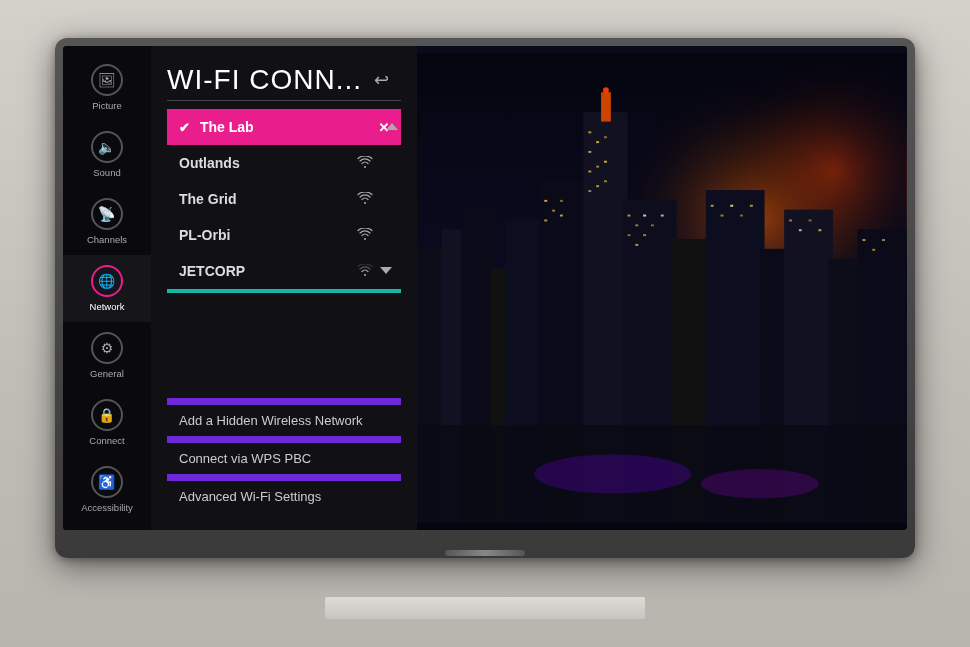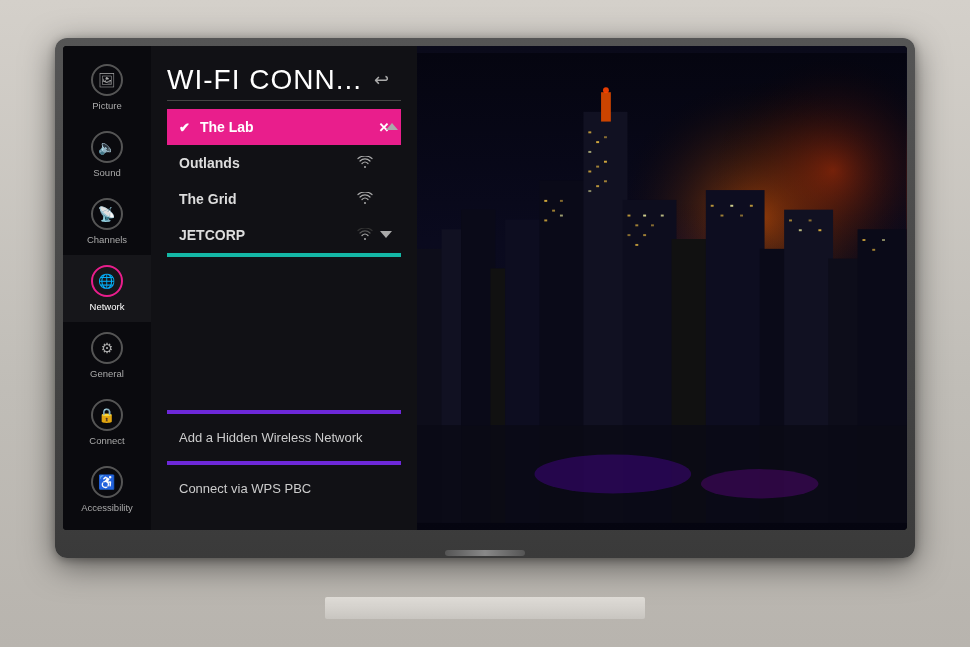--- a/index.html
+++ b/index.html
@@ -215,25 +215,25 @@
       font-size: 13px;
       color: #fff;
     }
 
     
     .bottom-menu {
       margin-top: 4px;
     }
 
     .bottom-menu-item {
-      padding: 16px 12px;
+      padding: 8px 12px;
       font-size: 13px;
       color: #ccc;
       cursor: pointer;
-      border-top: 4px solid #6d28d9;
+      border-top: 7px solid #6d28d9;
     }
 
     .tv-bottom-bar {
       position: absolute;
       bottom: 2px;
       left: 50%;
       transform: translateX(-50%);
       width: 80px;
       height: 6px;
       background: linear-gradient(90deg, #555, #888, #555);
@@ -331,20 +331,31 @@
               <span class="wifi-icon">
                 <svg width="16" height="12" viewBox="0 0 16 12" fill="none">
                   <path d="M8 10a1 1 0 1 1 0 2 1 1 0 0 1 0-2z" fill="#aaa"></path>
                   <path d="M5 7.5C5.9 6.6 6.9 6 8 6s2.1.6 3 1.5" stroke="#aaa" stroke-width="1.2" fill="none" stroke-linecap="round"></path>
                   <path d="M3 5C4.4 3.6 6.1 2.8 8 2.8s3.6.8 5 2.2" stroke="#aaa" stroke-width="1.2" fill="none" stroke-linecap="round"></path>
                   <path d="M1 2.5C2.9.9 5.3 0 8 0s5.1.9 7 2.5" stroke="#aaa" stroke-width="1.2" fill="none" stroke-linecap="round"></path>
                 </svg>
               </span>
             </div>
 
+            <div class="network-item">
+              <span>PL-Orbi</span>
+              <span class="wifi-icon">
+                <svg width="16" height="12" viewBox="0 0 16 12" fill="none">
+                  <path d="M8 10a1 1 0 1 1 0 2 1 1 0 0 1 0-2z" fill="#aaa"></path>
+                  <path d="M5 7.5C5.9 6.6 6.9 6 8 6s2.1.6 3 1.5" stroke="#aaa" stroke-width="1.2" fill="none" stroke-linecap="round"></path>
+                  <path d="M3 5C4.4 3.6 6.1 2.8 8 2.8s3.6.8 5 2.2" stroke="#aaa" stroke-width="1.2" fill="none" stroke-linecap="round"></path>
+                  <path d="M1 2.5C2.9.9 5.3 0 8 0s5.1.9 7 2.5" stroke="#aaa" stroke-width="1.2" fill="none" stroke-linecap="round"></path>
+                </svg>
+              </span>
+            </div>
 
             <div class="network-item" style="border-bottom: 4px solid #14b8a6;">
               <span>JETCORP</span>
               <span class="wifi-icon">
                 <svg width="16" height="12" viewBox="0 0 16 12" fill="none">
                   <path d="M8 10a1 1 0 1 1 0 2 1 1 0 0 1 0-2z" fill="#aaa"></path>
                   <path d="M5 7.5C5.9 6.6 6.9 6 8 6s2.1.6 3 1.5" stroke="#aaa" stroke-width="1.2" fill="none" stroke-linecap="round"></path>
                   <path d="M3 5C4.4 3.6 6.1 2.8 8 2.8s3.6.8 5 2.2" stroke="#555" stroke-width="1.2" fill="none" stroke-linecap="round"></path>
                   <path d="M1 2.5C2.9.9 5.3 0 8 0s5.1.9 7 2.5" stroke="#333" stroke-width="1.2" fill="none" stroke-linecap="round"></path>
                 </svg>
@@ -354,20 +365,21 @@
                     <polygon points="7,11 13,4 1,4"></polygon>
                   </svg>
               </span>
             </div>
 
           </div>
 
           <div class="bottom-menu">
             <div class="bottom-menu-item">Add a Hidden Wireless Network</div>
             <div class="bottom-menu-item">Connect via WPS PBC</div>
+            <div class="bottom-menu-item">Advanced Wi-Fi Settings</div>
           </div>
 
         </div>
       </div>
 
       <div class="city-bg">
         <svg viewBox="0 0 500 480" width="100%" height="100%" style="position:absolute;bottom:0;left:0;">
 
           <defs>
             <linearGradient id="sky" x1="0" y1="0" x2="0" y2="1">

